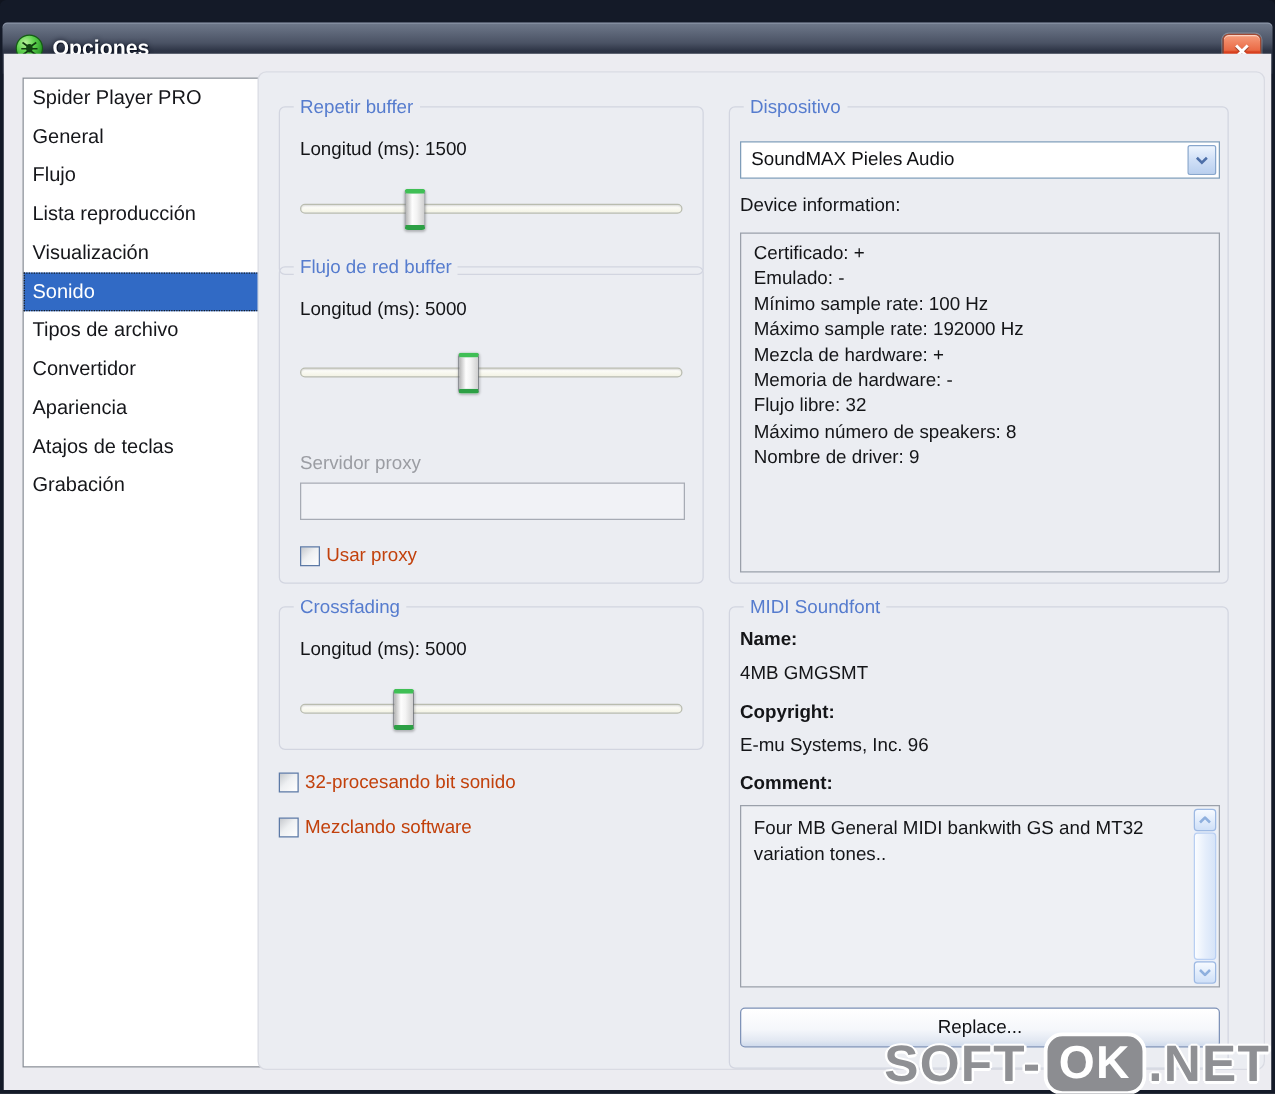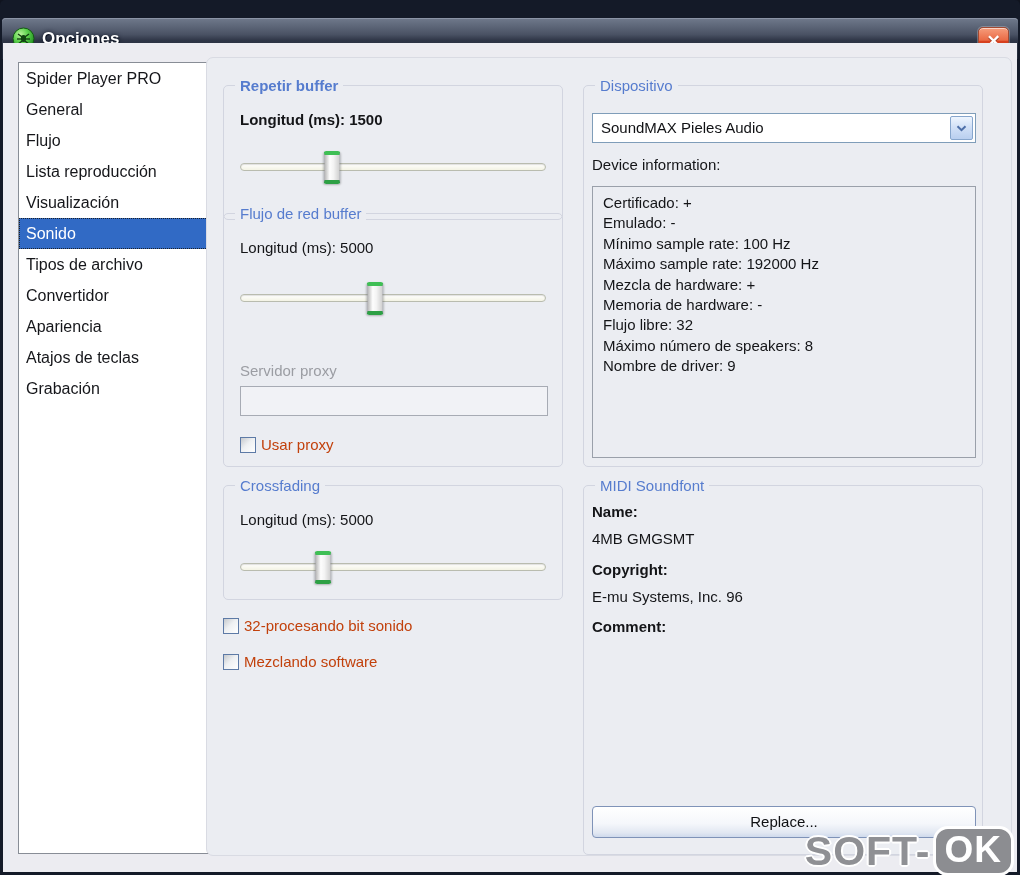--- a/index.html
+++ b/index.html
@@ -152,21 +152,21 @@
       <div class="sb-item sel">Sonido</div>
       <div class="sb-item">Tipos de archivo</div>
       <div class="sb-item">Convertidor</div>
       <div class="sb-item">Apariencia</div>
       <div class="sb-item">Atajos de teclas</div>
       <div class="sb-item">Grabación</div>
     </div>
 
     <div class="panel">
 
-      <div class="group" style="left:16px; top:27px; width:340px; height:135px;font-weight:bold;">
+      <div class="group" style="left:16px; top:27px; width:340px; height:135px;">
         <div class="group-title">Repetir buffer</div>
         <div class="fld-label" style="left:16px; top:25px;">Longitud (ms): 1500</div>
         <div class="slider" style="left:16px; right:16px; top:77px;">
           <div class="thumb" style="left: 30%;"></div>
         </div>
       </div>
 
       <div class="group" style="left:16px; top:155px; width:340px; height:254px;">
         <div class="group-title">Flujo de red buffer</div>
         <div class="fld-label" style="left:16px; top:25px;">Longitud (ms): 5000</div>
@@ -222,24 +222,41 @@
         </div>
       </div>
 
       <div class="group" style="left:376px; top:427px; width:400px; height:370px;">
         <div class="group-title">MIDI Soundfont</div>
         <div class="fld-label bold" style="left:8px; top:17px;">Name:</div>
         <div class="fld-label" style="left:8px; top:44px;">4MB GMGSMT</div>
         <div class="fld-label bold" style="left:8px; top:75px;">Copyright:</div>
         <div class="fld-label" style="left:8px; top:102px;">E-mu Systems, Inc. 96</div>
         <div class="fld-label bold" style="left:8px; top:132px;">Comment:</div>
+        <div class="comment-box" style="left:8px; top:158px; width:384px; height:146px;">
+          <div class="comment-text">Four MB General MIDI bankwith GS and MT32 variation tones..</div>
+          <div class="vscroll">
+            <div class="sc-btn up">
+              <svg width="10" height="6" viewBox="0 0 10 6">
+                <path d="M1 5 L5 1 L9 5" fill="none" stroke="#8fb0de" stroke-width="2"></path>
+              </svg>
+            </div>
+            <div class="sc-thumb"></div>
+            <div class="sc-btn down">
+              <svg width="10" height="6" viewBox="0 0 10 6">
+                <path d="M1 1 L5 5 L9 1" fill="none" stroke="#8fb0de" stroke-width="2"></path>
+              </svg>
+            </div>
+          </div>
+        </div>
         <div class="xp-btn" style="left:8px; top:320px; width:384px;">Replace...</div>
       </div>
 
     </div>
   </div>
 
   <div class="watermark">
     <span class="wm-gray">SOFT-</span>
     <span class="wm-badge">OK</span>
+    <span class="wm-gray">.NET</span>
   </div>
 
 </div>
 
 </body></html>

